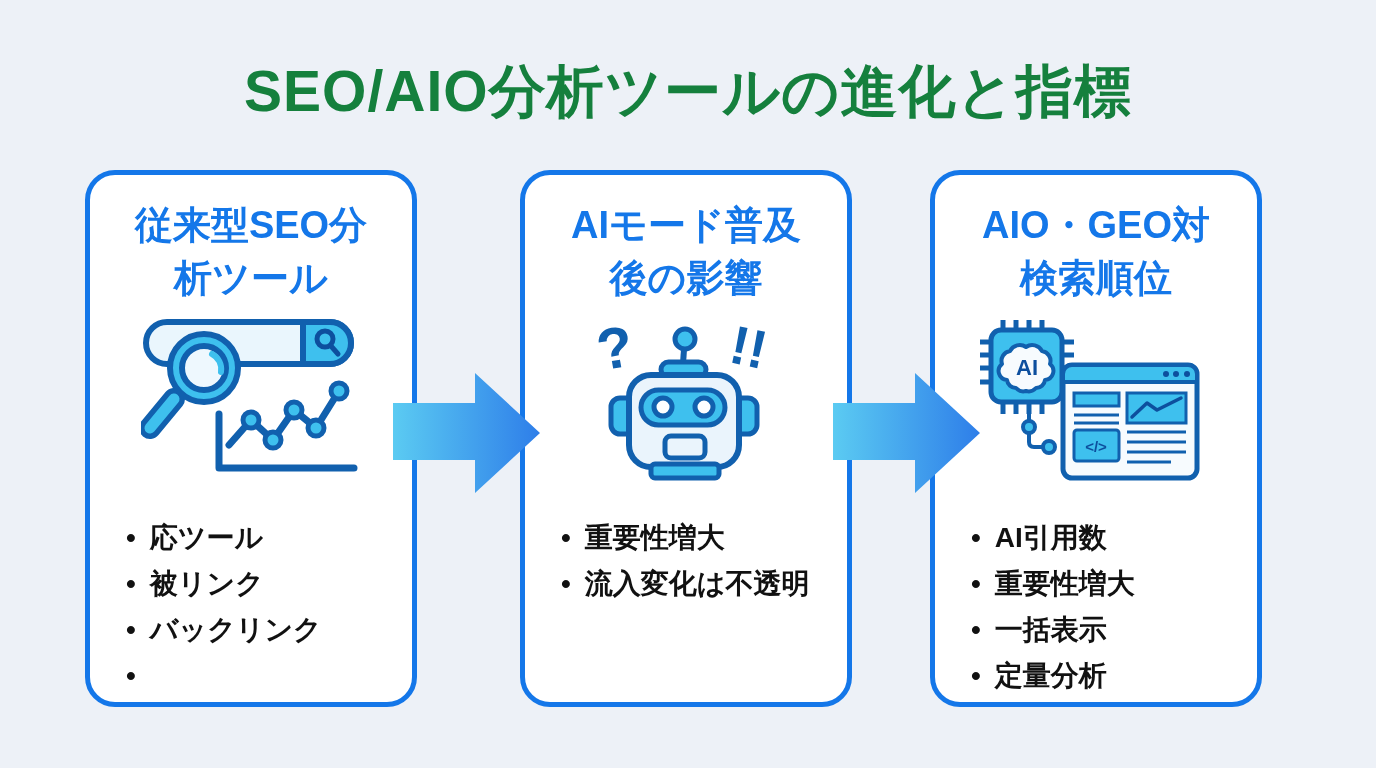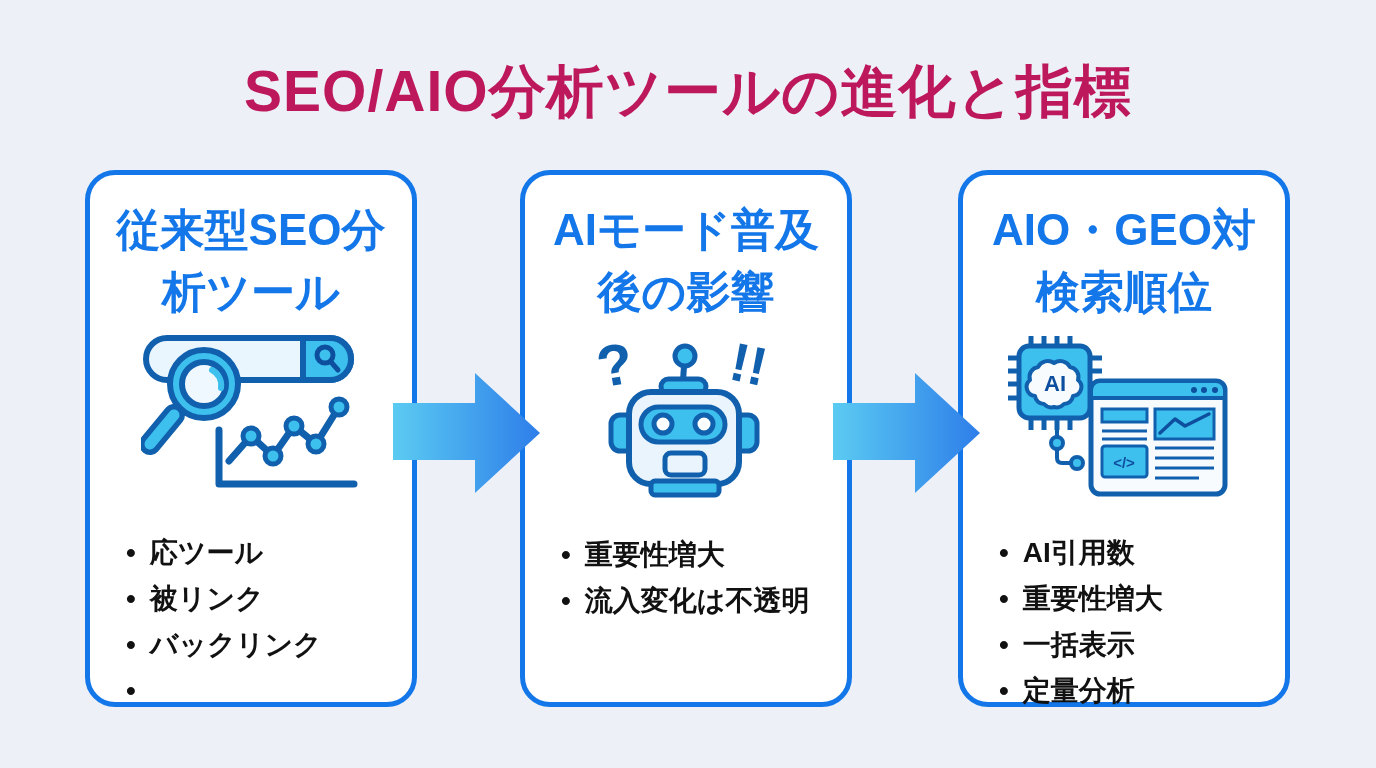--- a/index.html
+++ b/index.html
@@ -4,30 +4,30 @@
 <style>
   html,body{margin:0;padding:0;}
   .canvas{
     position:relative;width:1376px;height:768px;overflow:hidden;
     background:#edf1f7;
     font-family:"Liberation Sans", sans-serif;
   }
   .title{
     position:absolute;top:54px;left:0;width:100%;margin:0;
     text-align:center;font-size:57px;font-weight:800;letter-spacing:1px;
-    color:#be185d;
+    color:#15803d;
   }
   .card{
     position:absolute;top:170px;width:332px;height:537px;box-sizing:border-box;
     background:#ffffff;border:5px solid #1477e9;border-radius:30px;
     display:flex;flex-direction:column;align-items:center;z-index:1;
   }
-  .card-1{left:85px}.card-2{left:520px}.card-3{left:958px}
+  .card-1{left:85px}.card-2{left:520px}.card-3{left:930px}
   .card-heading{
-    margin:24px 0 0;font-size:44px;line-height:1.4;font-weight:800;
+    margin:24px 0 0;font-size:38px;line-height:1.4;font-weight:800;
     color:#1477e9;text-align:center;
   }
   .icon-wrap{
     height:172px;margin-top:12px;
     display:flex;align-items:center;justify-content:center;
   }
   .bullets{
     list-style:none;margin:26px 0 0;padding:0 8px 0 36px;align-self:stretch;
   }
   .bullets li{

